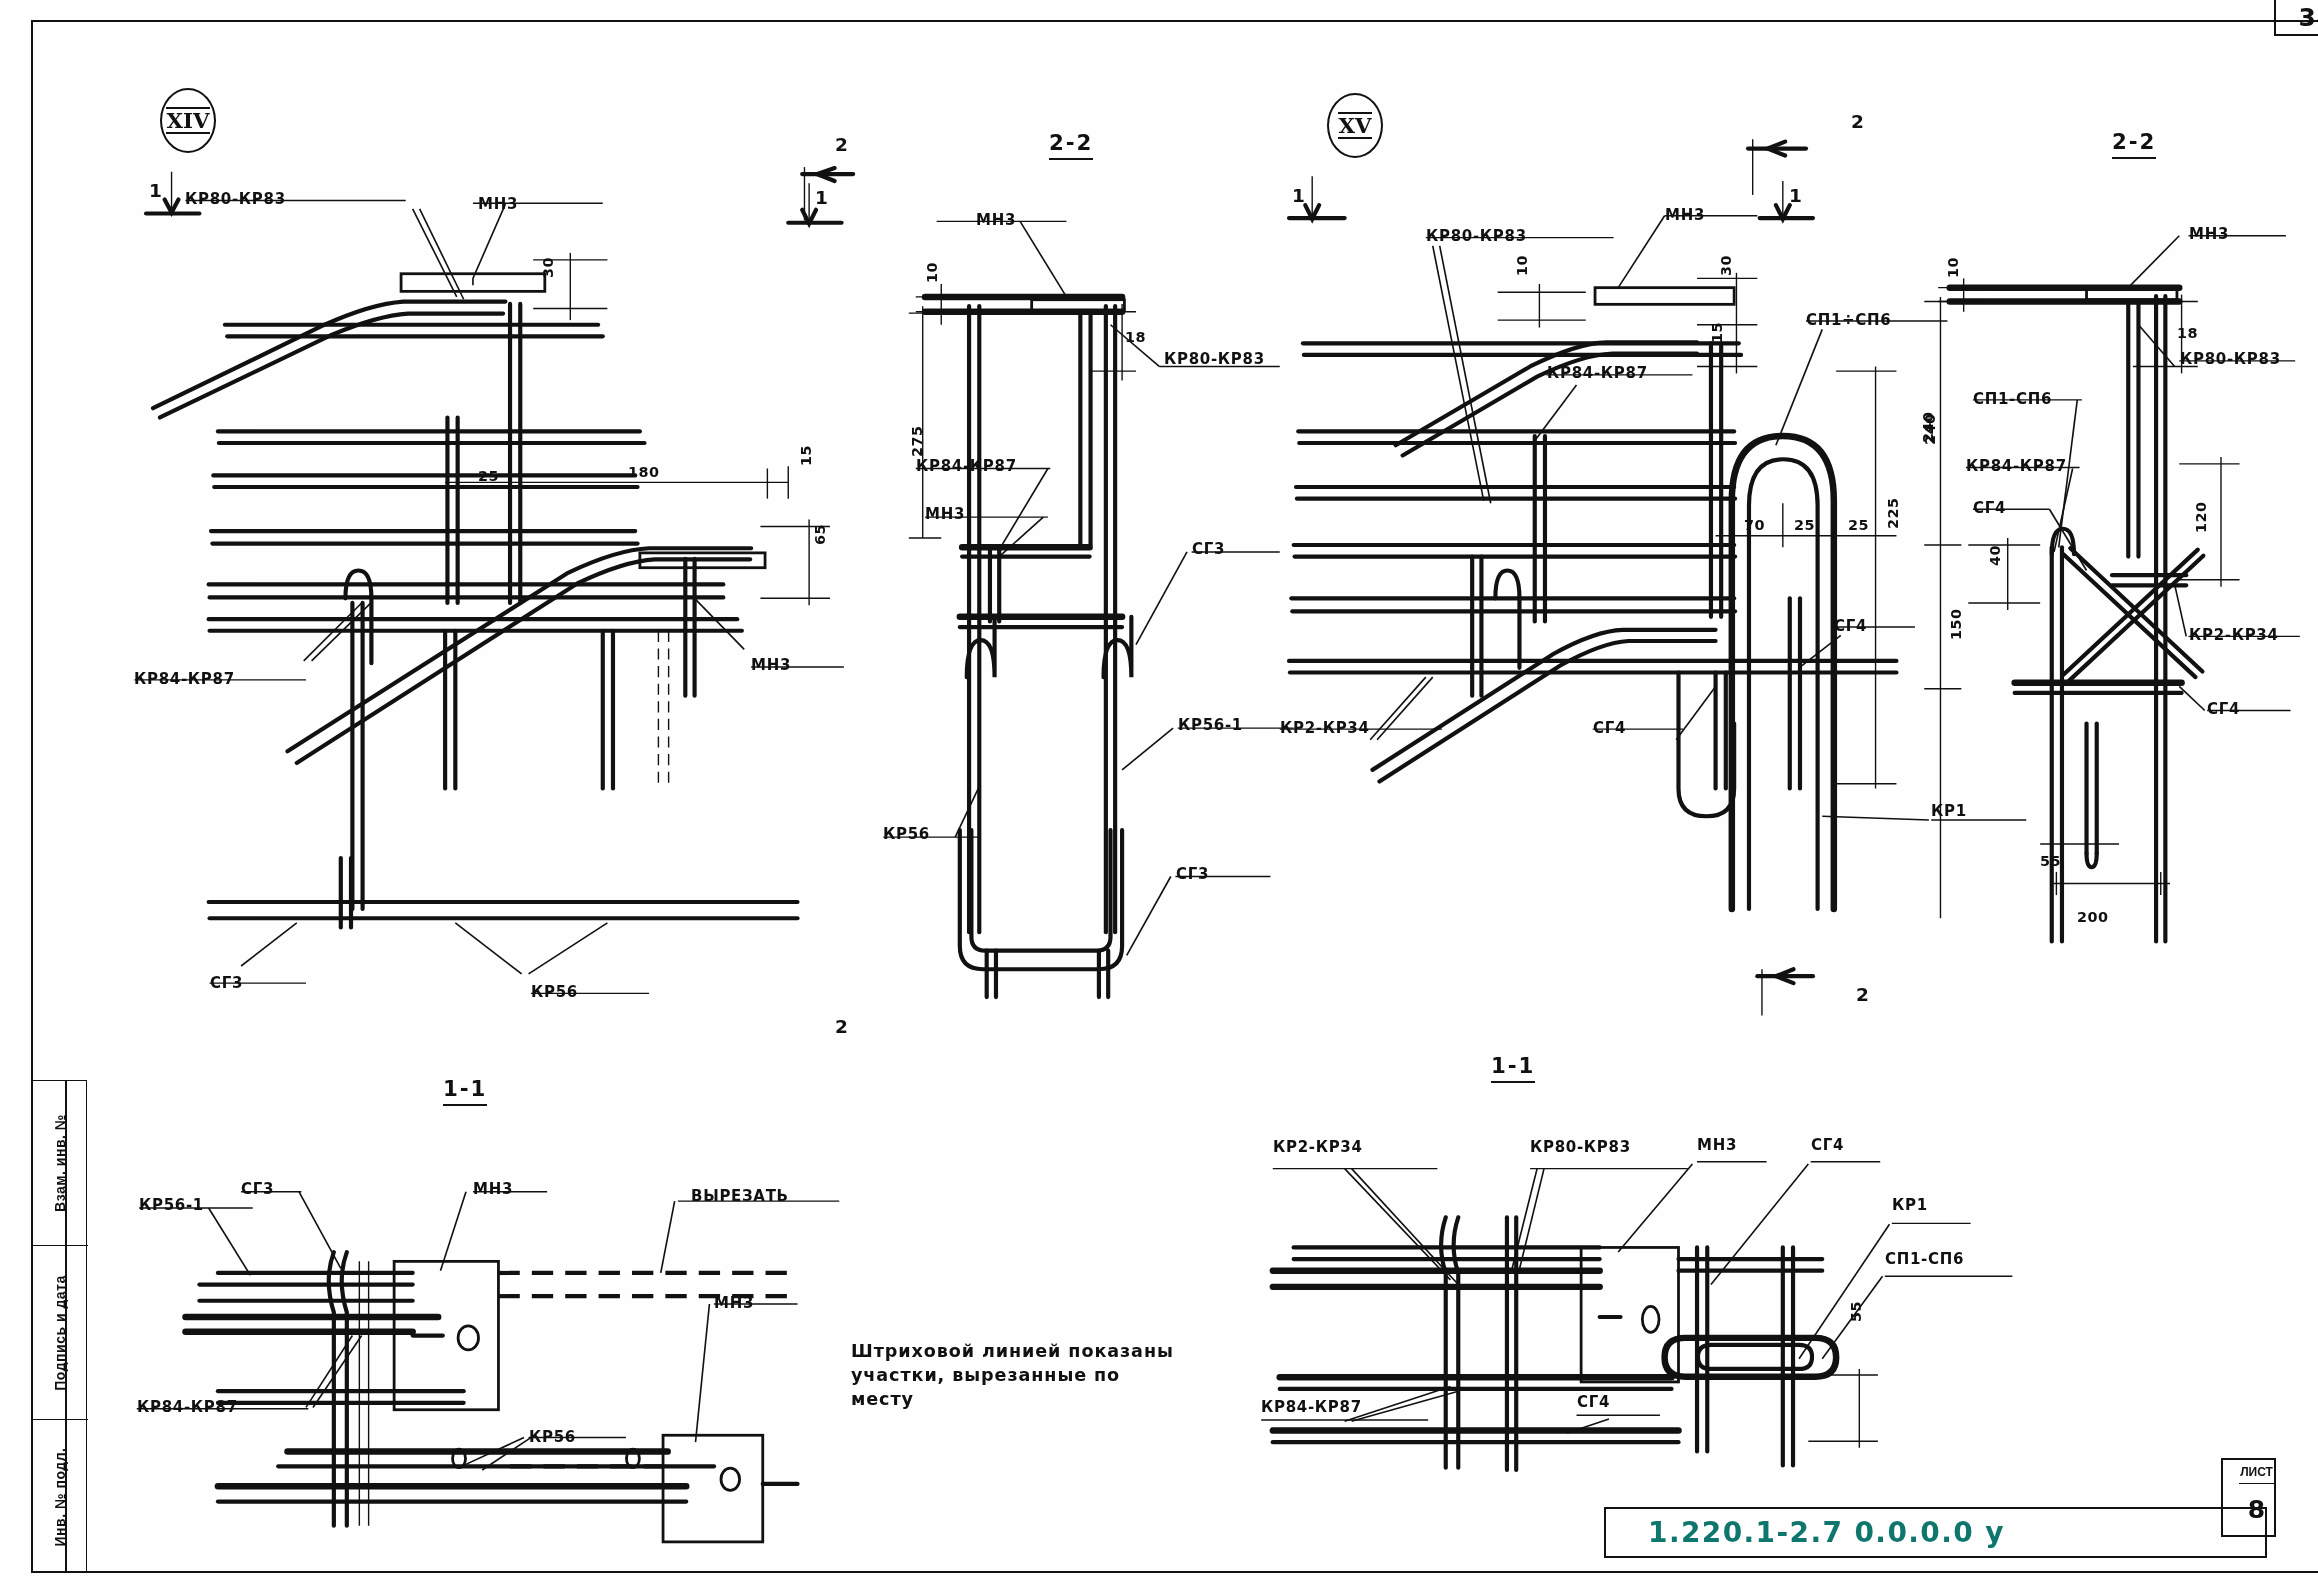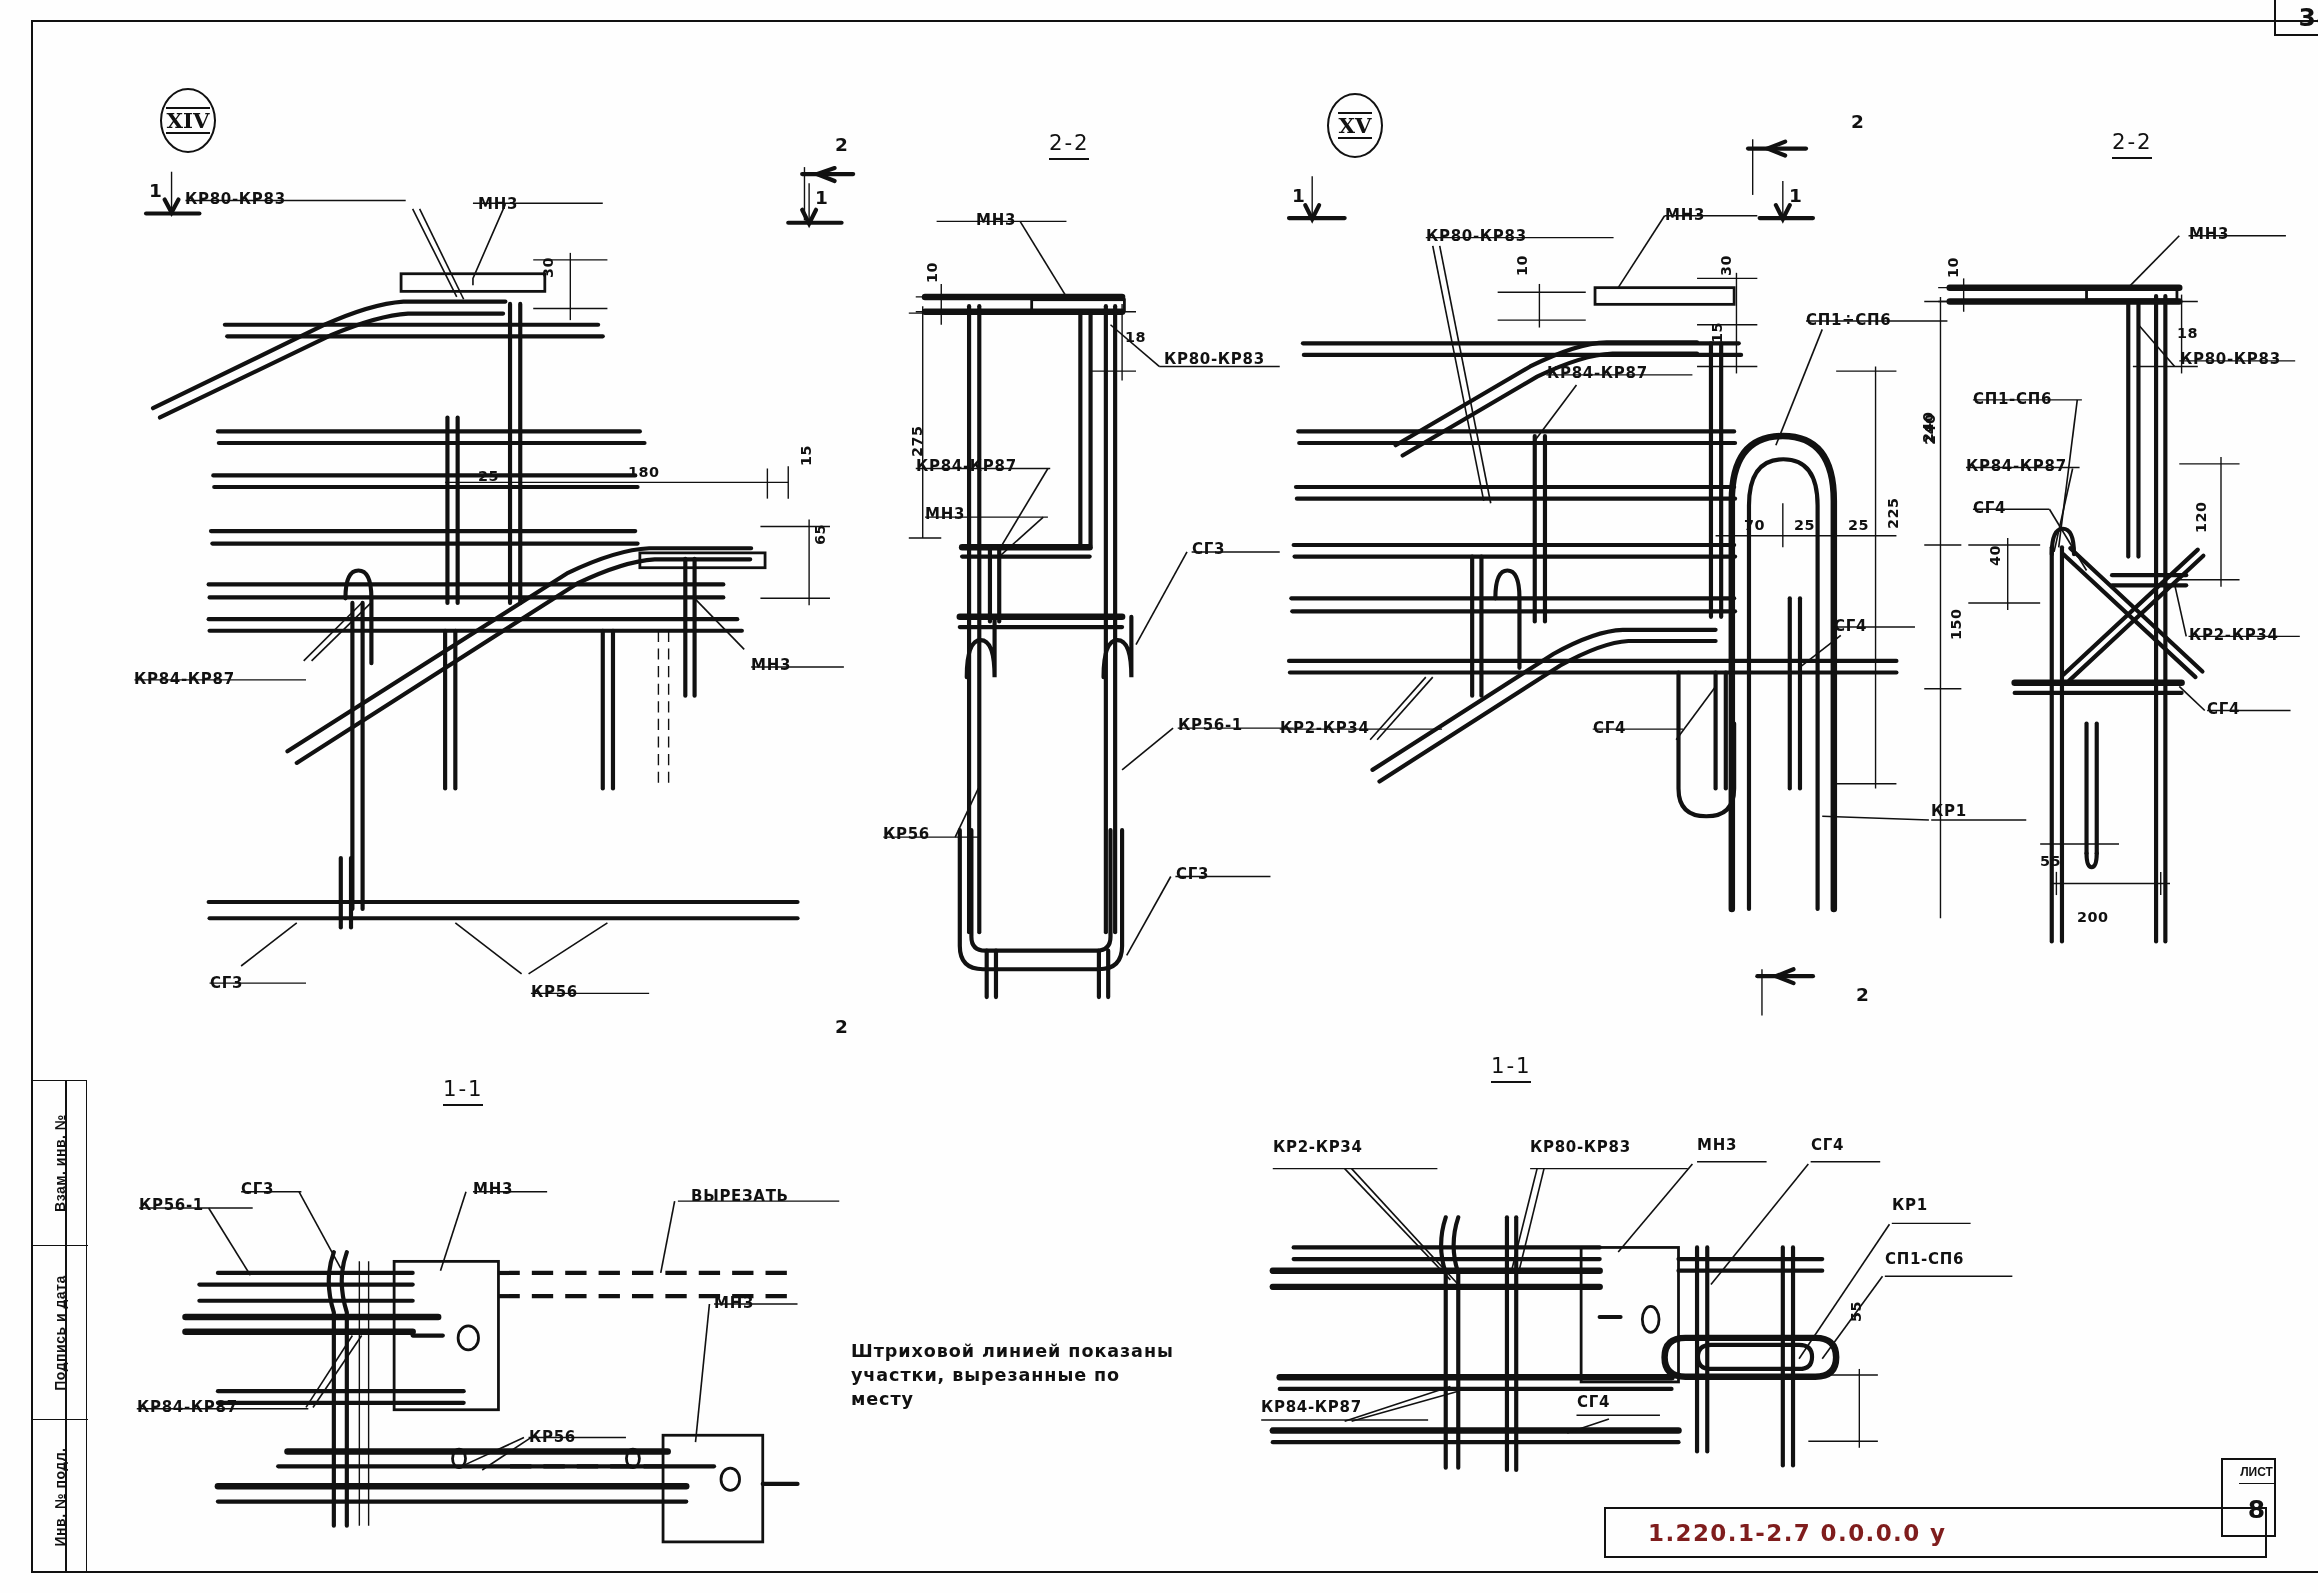--- a/index.html
+++ b/index.html
@@ -42,21 +42,21 @@
   .stampcol .inner-div{
     position:absolute;left:33px;top:0;width:1.9px;height:100%;background:#111;
   }
 
   
   .titleblock{
     position:absolute;left:1604px;top:1507px;width:663px;height:51px;
     border:2.3px solid #111;box-sizing:border-box;
     display:flex;align-items:center;padding-left:42px;
   }
-  .titleblock .code{font-size:23px;font-weight:700;color:#7f1d1d;letter-spacing:1.4px;
+  .titleblock .code{font-size:28px;font-weight:700;color:#0f766e;letter-spacing:1.4px;
       font-family:"DejaVu Sans",sans-serif;}
   .list-box{
     position:absolute;left:2221px;top:1458px;width:55px;height:79px;
     border:2.3px solid #111;box-sizing:border-box;padding-left:16px;
   }
   .list-box .lhead{
     height:24px;border-bottom:1.9px solid #111;box-sizing:border-box;
     display:flex;align-items:center;justify-content:center;
     font-size:12px;font-weight:700;color:#111;
   }
@@ -71,21 +71,21 @@
     font-family:"DejaVu Sans",sans-serif;font-weight:700;
     font-size:15px;letter-spacing:0.7px;
   }
   .dim{
     position:absolute;color:#111;white-space:nowrap;
     font-family:"DejaVu Sans",sans-serif;font-weight:700;font-size:14.4px;letter-spacing:0.5px;
   }
   .dim.vert{transform:rotate(-90deg);transform-origin:left top;}
   .secttitle{
     position:absolute;color:#111;white-space:nowrap;
-    font-family:"DejaVu Sans",sans-serif;font-weight:400;font-size:21.3px;letter-spacing:1.9px;
+    font-family:"DejaVu Sans",sans-serif;font-weight:700;font-size:21.3px;letter-spacing:1.9px;
     border-bottom:2.3px solid #111;padding-bottom:2.8px;
   }
   .marker{
     position:absolute;width:52px;height:61px;border:2.8px solid #111;
     border-radius:50%;display:flex;align-items:center;justify-content:center;
   }
   .marker span{
     font-family:"DejaVu Serif",serif;font-weight:700;font-size:21.3px;color:#111;
     border-top:2.3px solid #111;border-bottom:2.3px solid #111;padding:0.9px 0.9px;line-height:1;
   }

